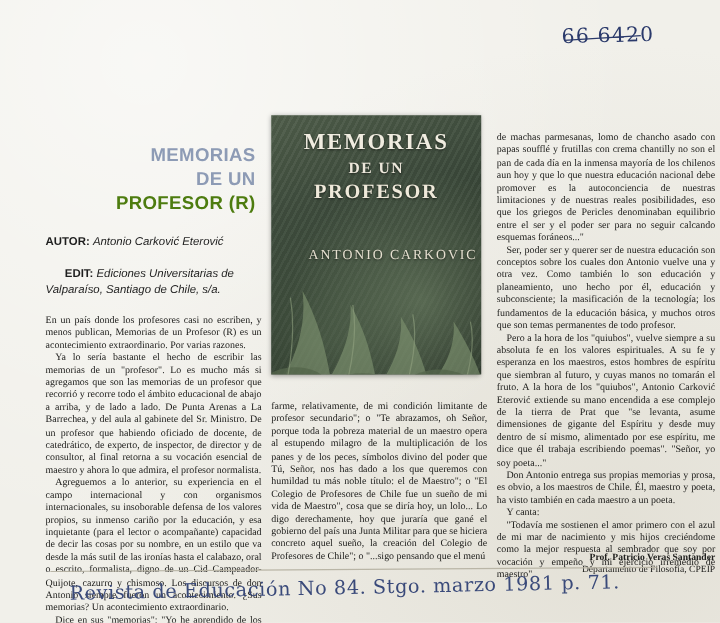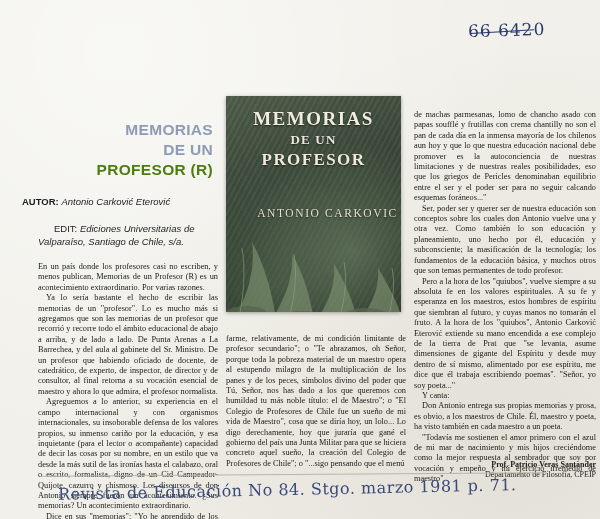--- a/index.html
+++ b/index.html
@@ -87,41 +87,41 @@
     line-height: 20px;
     color: #8d9bb5;
     letter-spacing: 0.3px;
   }
   .headline .l3 {
     color: #4d7c0f;
   }
 
   .author {
     position: absolute;
-    left: 22px;
+    left: 38px;
     top: 196px;
     width: 178px;
     font-family: "Liberation Sans", sans-serif;
     font-size: 9.5px;
     color: #1e1e1e;
   }
   .author b { font-weight: bold; }
   .author i { font-style: italic; }
 
   .editinfo {
     position: absolute;
     left: 38px;
     top: 222px;
     width: 180px;
     font-family: "Liberation Sans", sans-serif;
     font-size: 9.5px;
     line-height: 13px;
     color: #1e1e1e;
   }
-  .editinfo b { font-weight: normal; padding-left: 16px; }
+  .editinfo b { font-weight: bold; padding-left: 16px; }
   .editinfo i { font-style: italic; }
 
   
   .col {
     position: absolute;
     font-family: "Liberation Serif", serif;
     font-size: 8.3px;
     line-height: 10.4px;
     color: #20201e;
     text-align: justify;
@@ -288,22 +288,22 @@
   </div>
 
   <div class="col col-2">
     <p class="first">farme, relativamente, de mi condición limitante de profesor secundario"; o "Te abrazamos, oh Señor, porque toda la pobreza material de un maestro opera al estupendo milagro de la multiplicación de los panes y de los peces, símbolos divino del poder que Tú, Señor, nos has dado a los que queremos con humildad tu más noble título: el de Maestro"; o "El Colegio de Profesores de Chile fue un sueño de mi vida de Maestro", cosa que se diría hoy, un lolo... Lo digo derechamente, hoy que juraría que gané el gobierno del país una Junta Militar para que se hiciera concreto aquel sueño, la creación del Colegio de Profesores de Chile"; o "...sigo pensando que el menú</p>
   </div>
 
   <div class="col col-3">
     <p class="first">de machas parmesanas, lomo de chancho asado con papas soufflé y frutillas con crema chantilly no son el pan de cada día en la inmensa mayoría de los chilenos aun hoy y que lo que nuestra educación nacional debe promover es la autoconciencia de nuestras limitaciones y de nuestras reales posibilidades, eso que los griegos de Pericles denominaban equilibrio entre el ser y el poder ser para no seguir calcando esquemas foráneos..."</p>
     <p>Ser, poder ser y querer ser de nuestra educación son conceptos sobre los cuales don Antonio vuelve una y otra vez. Como también lo son educación y planeamiento, uno hecho por él, educación y subconsciente; la masificación de la tecnología; los fundamentos de la educación básica, y muchos otros que son temas permanentes de todo profesor.</p>
     <p>Pero a la hora de los "quiubos", vuelve siempre a su absoluta fe en los valores espirituales. A su fe y esperanza en los maestros, estos hombres de espíritu que siembran al futuro, y cuyas manos no tomarán el fruto. A la hora de los "quiubos", Antonio Carković Eterović extiende su mano encendida a ese complejo de la tierra de Prat que "se levanta, asume dimensiones de gigante del Espíritu y desde muy dentro de sí mismo, alimentado por ese espíritu, me dice que él trabaja escribiendo poemas". "Señor, yo soy poeta..."</p>
+    <p>Don Antonio entrega sus propias memorias y prosa, es obvio, a los maestros de Chile. Él, maestro y poeta, ha visto también en cada maestro a un poeta.</p>
     <p>Y canta:</p>
-    <p>Don Antonio entrega sus propias memorias y prosa, es obvio, a los maestros de Chile. Él, maestro y poeta, ha visto también en cada maestro a un poeta.</p>
     <p>"Todavía me sostienen el amor primero con el azul de mi mar de nacimiento y mis hijos creciéndome como la mejor respuesta al sembrador que soy por vocación y empeño y mi ejercicio irremedio de maestro".</p>
   </div>
 
   <div class="signature">
     <div class="name">Prof. Patricio Veras Santander</div>
     <div>Departamento de Filosofía, CPEIP</div>
   </div>
 
   <div class="rule-bottom"></div>
   <div class="handwrite-bottom">Revista de Educación No 84. Stgo. marzo 1981 p. 71.</div>

